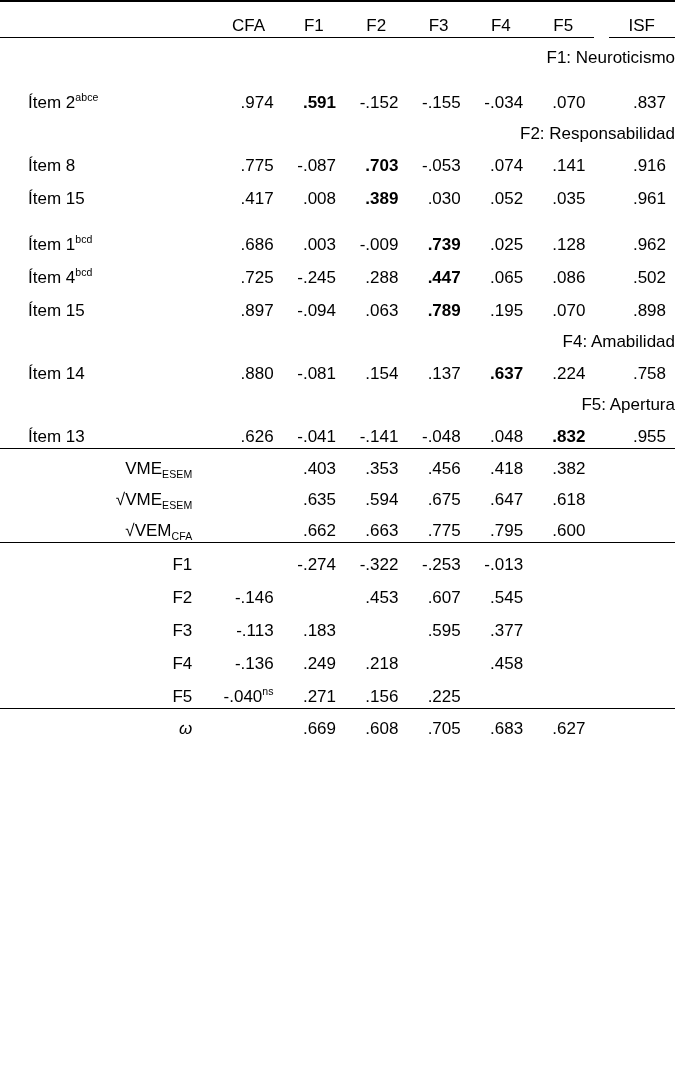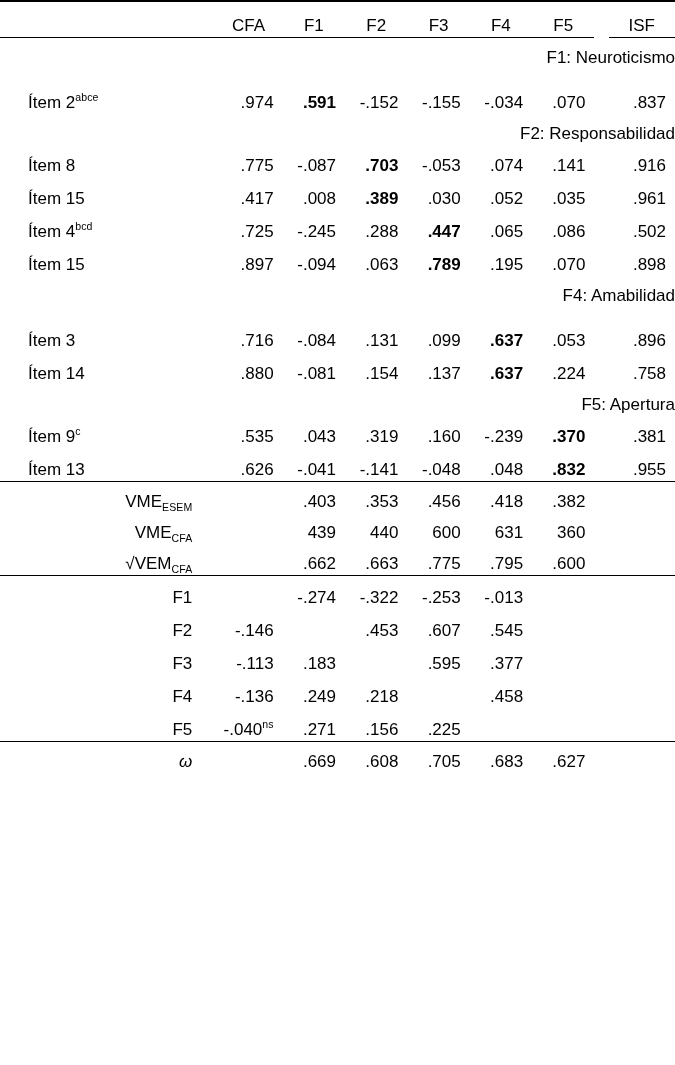--- a/index.html
+++ b/index.html
@@ -166,20 +166,31 @@
       <td class="num">.417</td>
       <td class="num">.008</td>
       <td class="num bold">.389</td>
       <td class="num">.030</td>
       <td class="num">.052</td>
       <td class="num">.035</td>
       <td class="gapcell"></td>
       <td class="num">.961</td>
     </tr>
 
+    <tr class="item-row first-of-block">
+      <td class="lbl-indent"><span>Ítem 1</span><sup>bcd</sup></td>
+      <td class="num">.686</td>
+      <td class="num">.003</td>
+      <td class="num">-.009</td>
+      <td class="num bold">.739</td>
+      <td class="num">.025</td>
+      <td class="num">.128</td>
+      <td class="gapcell"></td>
+      <td class="num">.962</td>
+    </tr>
     <tr class="item-row">
       <td class="lbl-indent"><span>Ítem 4</span><sup>bcd</sup></td>
       <td class="num">.725</td>
       <td class="num">-.245</td>
       <td class="num">.288</td>
       <td class="num bold">.447</td>
       <td class="num">.065</td>
       <td class="num">.086</td>
       <td class="gapcell"></td>
       <td class="num">.502</td>
@@ -192,58 +203,36 @@
       <td class="num bold">.789</td>
       <td class="num">.195</td>
       <td class="num">.070</td>
       <td class="gapcell"></td>
       <td class="num">.898</td>
     </tr>
 
     <tr class="sect-row">
       <td class="lbl" colspan="9">F4: Amabilidad</td>
     </tr>
-    <tr class="item-row first-of-block">
-      <td class="lbl-indent"><span>Ítem 3</span><sup></sup></td>
-      <td class="num">.716</td>
-      <td class="num">-.084</td>
-      <td class="num">.131</td>
-      <td class="num">.099</td>
-      <td class="num bold">.637</td>
-      <td class="num">.053</td>
-      <td class="gapcell"></td>
-      <td class="num">.896</td>
-    </tr>
     <tr class="item-row">
       <td class="lbl-indent"><span>Ítem 14</span><sup></sup></td>
       <td class="num">.880</td>
       <td class="num">-.081</td>
       <td class="num">.154</td>
       <td class="num">.137</td>
       <td class="num bold">.637</td>
       <td class="num">.224</td>
       <td class="gapcell"></td>
       <td class="num">.758</td>
     </tr>
 
     <tr class="sect-row">
       <td class="lbl" colspan="9">F5: Apertura</td>
     </tr>
     <tr class="item-row">
-      <td class="lbl-indent"><span>Ítem 9</span><sup>c</sup></td>
-      <td class="num">.535</td>
-      <td class="num">.043</td>
-      <td class="num">.319</td>
-      <td class="num">.160</td>
-      <td class="num">-.239</td>
-      <td class="num bold">.370</td>
-      <td class="gapcell"></td>
-      <td class="num">.381</td>
-    </tr>
-    <tr class="item-row">
       <td class="lbl-indent"><span>Ítem 13</span><sup></sup></td>
       <td class="num">.626</td>
       <td class="num">-.041</td>
       <td class="num">-.141</td>
       <td class="num">-.048</td>
       <td class="num">.048</td>
       <td class="num bold">.832</td>
       <td class="gapcell"></td>
       <td class="num">.955</td>
     </tr>
@@ -253,27 +242,27 @@
       <td class="num"></td>
       <td class="num">.403</td>
       <td class="num">.353</td>
       <td class="num">.456</td>
       <td class="num">.418</td>
       <td class="num">.382</td>
       <td class="gapcell"></td>
       <td class="num"></td>
     </tr>
     <tr class="stat-row">
-      <td class="lbl-right"><span></span><span>VME</span><sub>CFA</sub></td>
-      <td class="num"></td>
-      <td class="num">439</td>
-      <td class="num">440</td>
-      <td class="num">600</td>
-      <td class="num">631</td>
-      <td class="num">360</td>
+      <td class="lbl-right"><span>√</span><span>VME</span><sub>ESEM</sub></td>
+      <td class="num"></td>
+      <td class="num">.635</td>
+      <td class="num">.594</td>
+      <td class="num">.675</td>
+      <td class="num">.647</td>
+      <td class="num">.618</td>
       <td class="gapcell"></td>
       <td class="num"></td>
     </tr>
     <tr class="stat-row">
       <td class="lbl-right"><span>√</span><span>VEM</span><sub>CFA</sub></td>
       <td class="num"></td>
       <td class="num">.662</td>
       <td class="num">.663</td>
       <td class="num">.775</td>
       <td class="num">.795</td>

